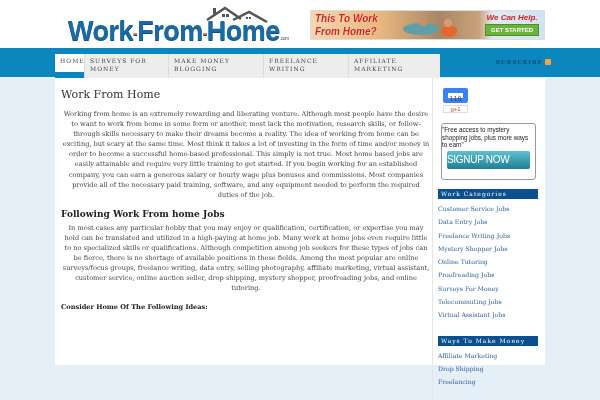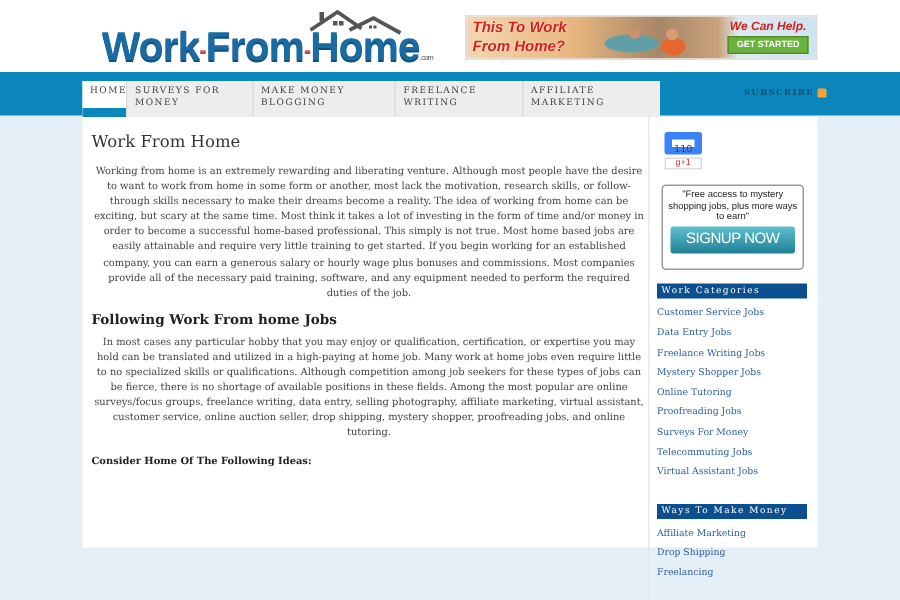--- a/index.html
+++ b/index.html
@@ -29,21 +29,21 @@
   .content { position: absolute; left: 6px; top: 10px; width: 370px; }
   .divider { position: absolute; left: 377px; top: 0; width: 1px; height: 322px; background: #e6e6e6; }
   h1 { font-size: 11px; font-weight: normal; color: #333; margin-bottom: 8px; }
   p { font-size: 6.6px; line-height: 10.1px; color: #444; margin-bottom: 9px; text-align: center; }
   h2 { font-size: 9px; font-weight: bold; color: #222; margin-bottom: 4px; margin-top: 2px; }
   h3 { font-size: 6.6px; font-weight: bold; color: #222; }
 
   .sidebar { position: absolute; left: 383px; top: 10px; width: 100px; }
   .count-box { width: 25px; height: 15px; border: 5px solid #3b82f6; border-radius: 2px; font-family: "DejaVu Sans", sans-serif; font-size: 6.5px; color: #444; text-align: center; line-height: 13px; margin-left: 5px; }
   .gplus { width: 25px; height: 8px; border: 1px solid #ddd; margin-left: 5px; margin-top: 2px; font-family: "Liberation Sans", sans-serif; font-size: 6px; color: #d23b2d; line-height: 6px; text-align: center; }
-  .signup-box { margin-top: 10px; margin-left: 3px; width: 95px; height: 57px; border: 1px solid #999; border-radius: 3px; text-align: center; padding-top: 2px; background: #fff; }
+  .signup-box { margin-top: 10px; margin-left: 3px; width: 95px; height: 57px; border: 1px solid #999; border-radius: 3px; padding-top: 2px; background: #fff; }
   .signup-text { font-family: "Liberation Sans", sans-serif; font-size: 6.3px; color: #222; line-height: 7.5px; }
   .signup-btn { margin: 2px auto 0; width: 83px; height: 18px; background: linear-gradient(#5fc0cf, #1f7f95); border-radius: 2px; color: #fff; font-family: "Liberation Sans", sans-serif; font-size: 10px; line-height: 18px; letter-spacing: -0.3px; }
   .widget { margin-top: 8px; }
   .widget-title { background: #0b4f8f; color: #fff; font-size: 6px; letter-spacing: 1px; padding: 1px 3px; width: 100px; height: 10px; line-height: 8px; margin-bottom: 3px; }
   .widget-link { font-size: 6.2px; color: #2c5f9a; line-height: 13.3px; display: block; }
 </style>
 </head>
 <body>
 
 <div class="header">

